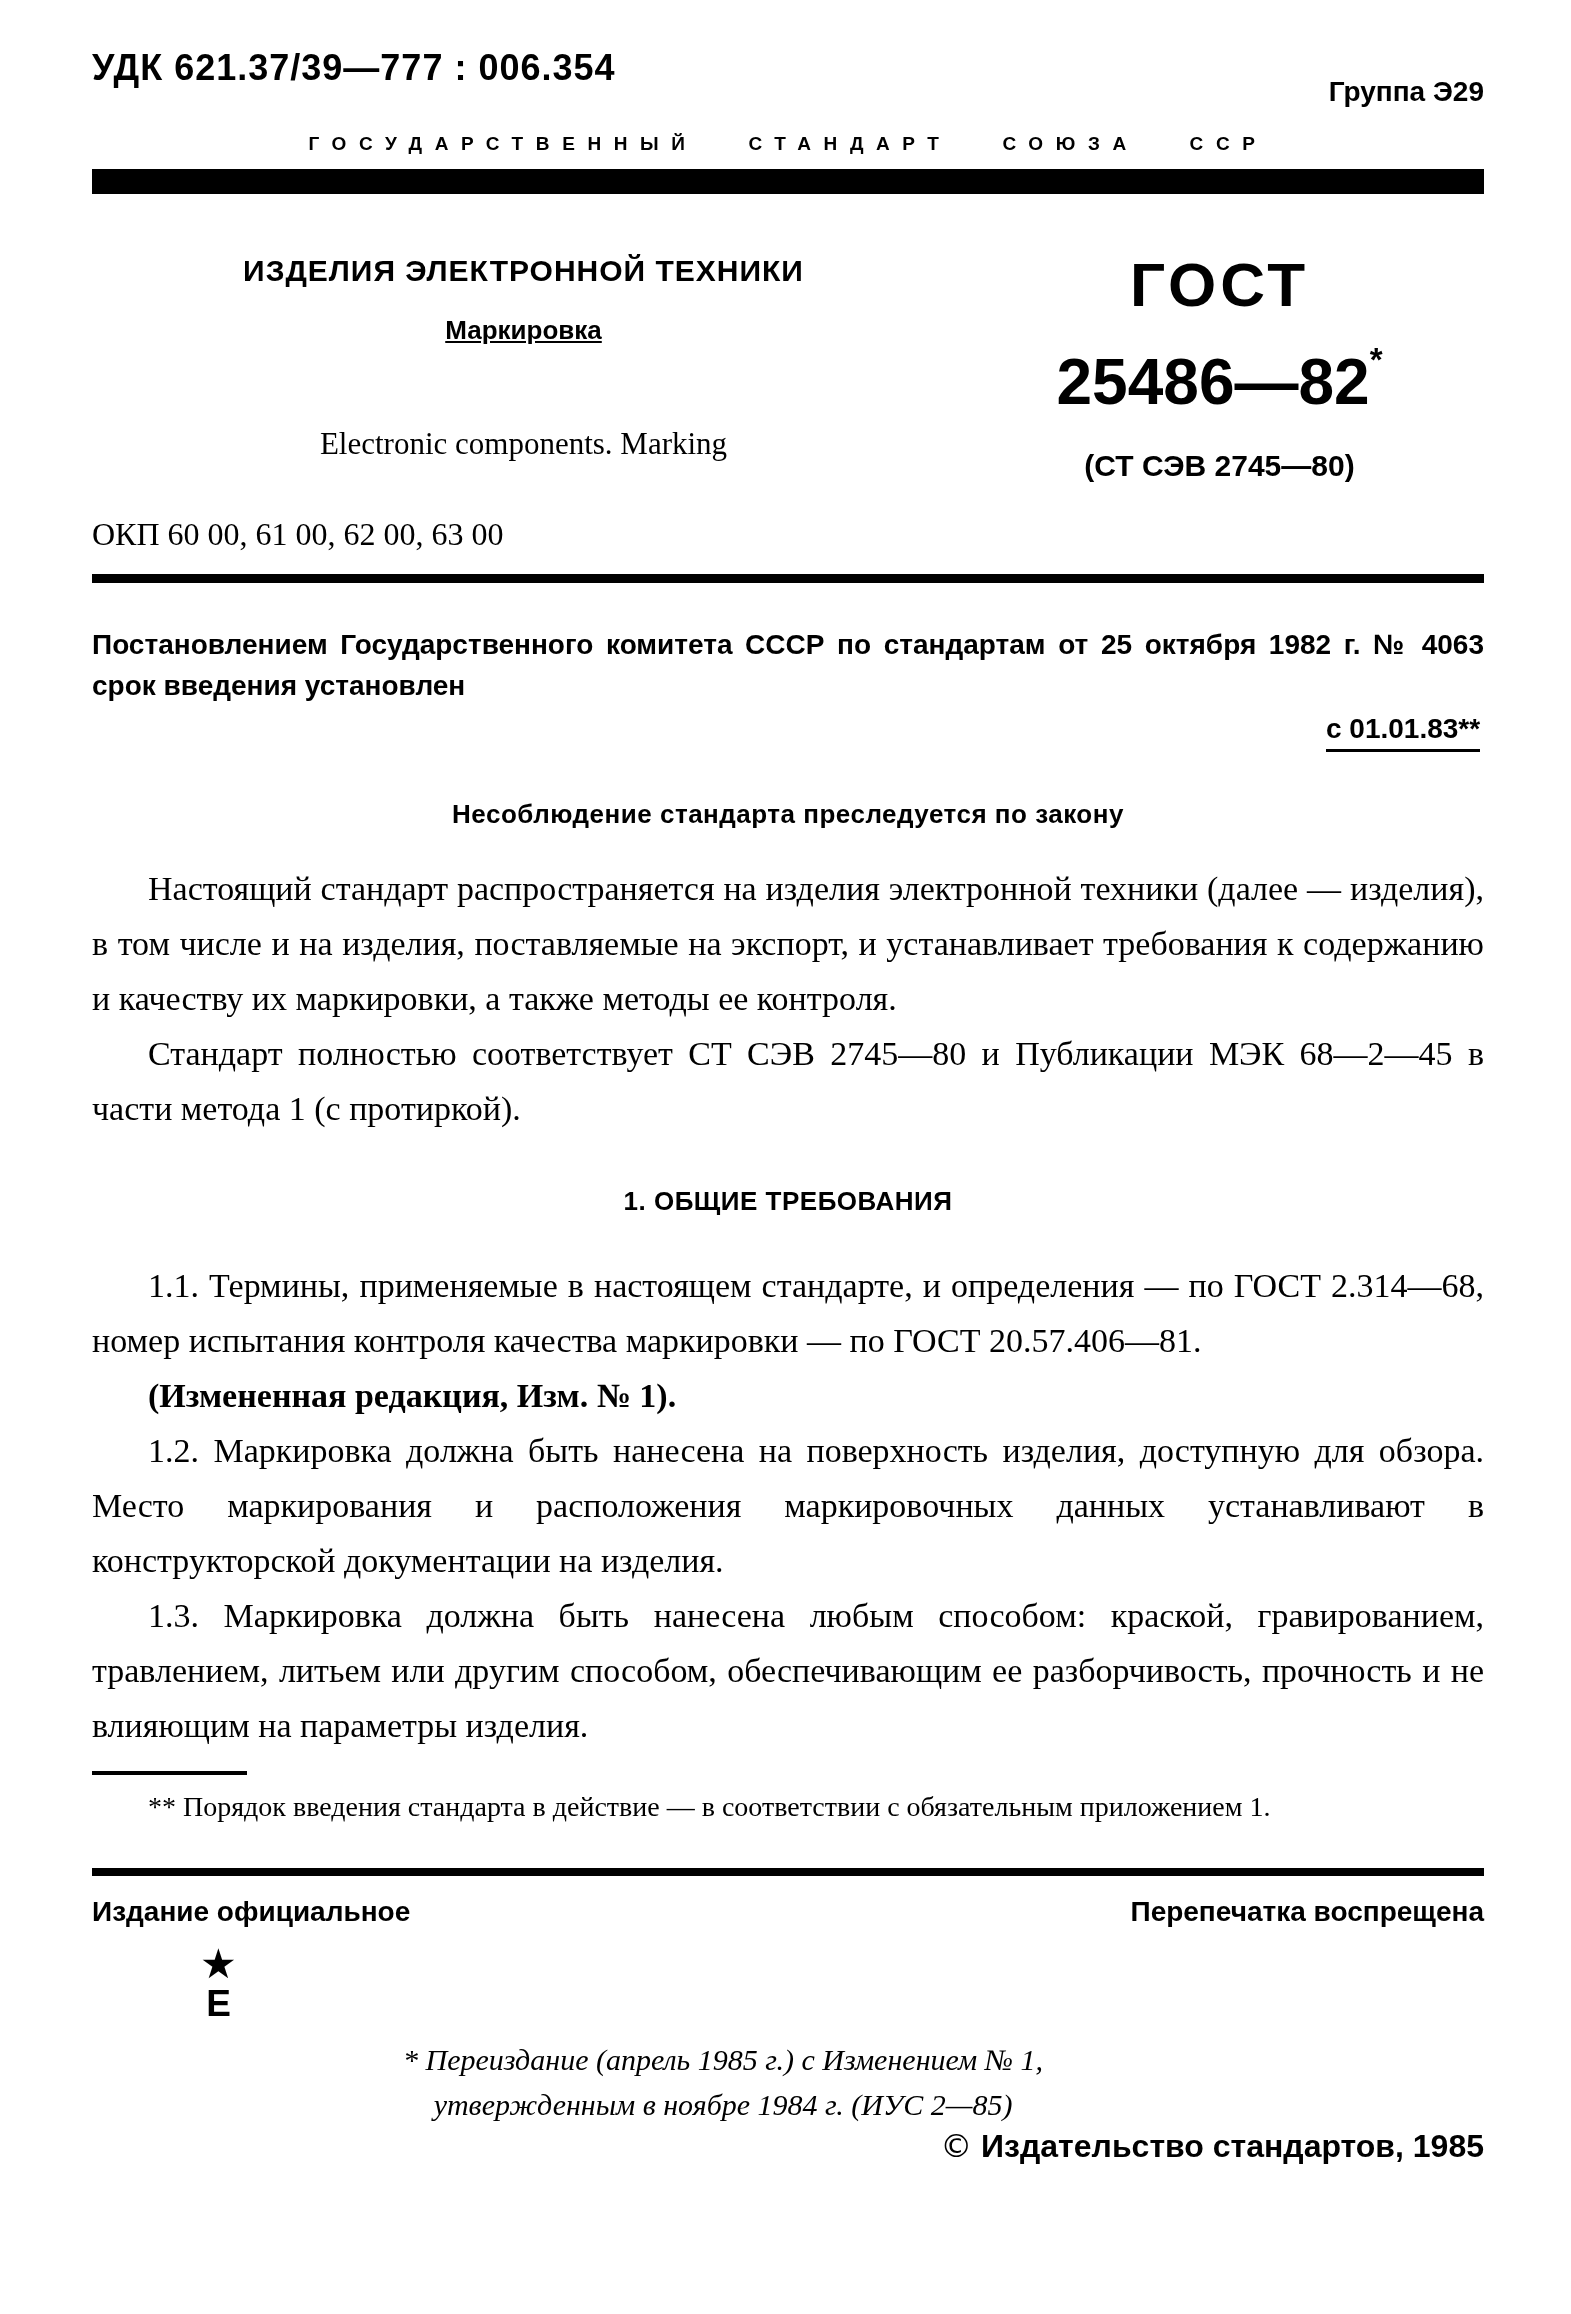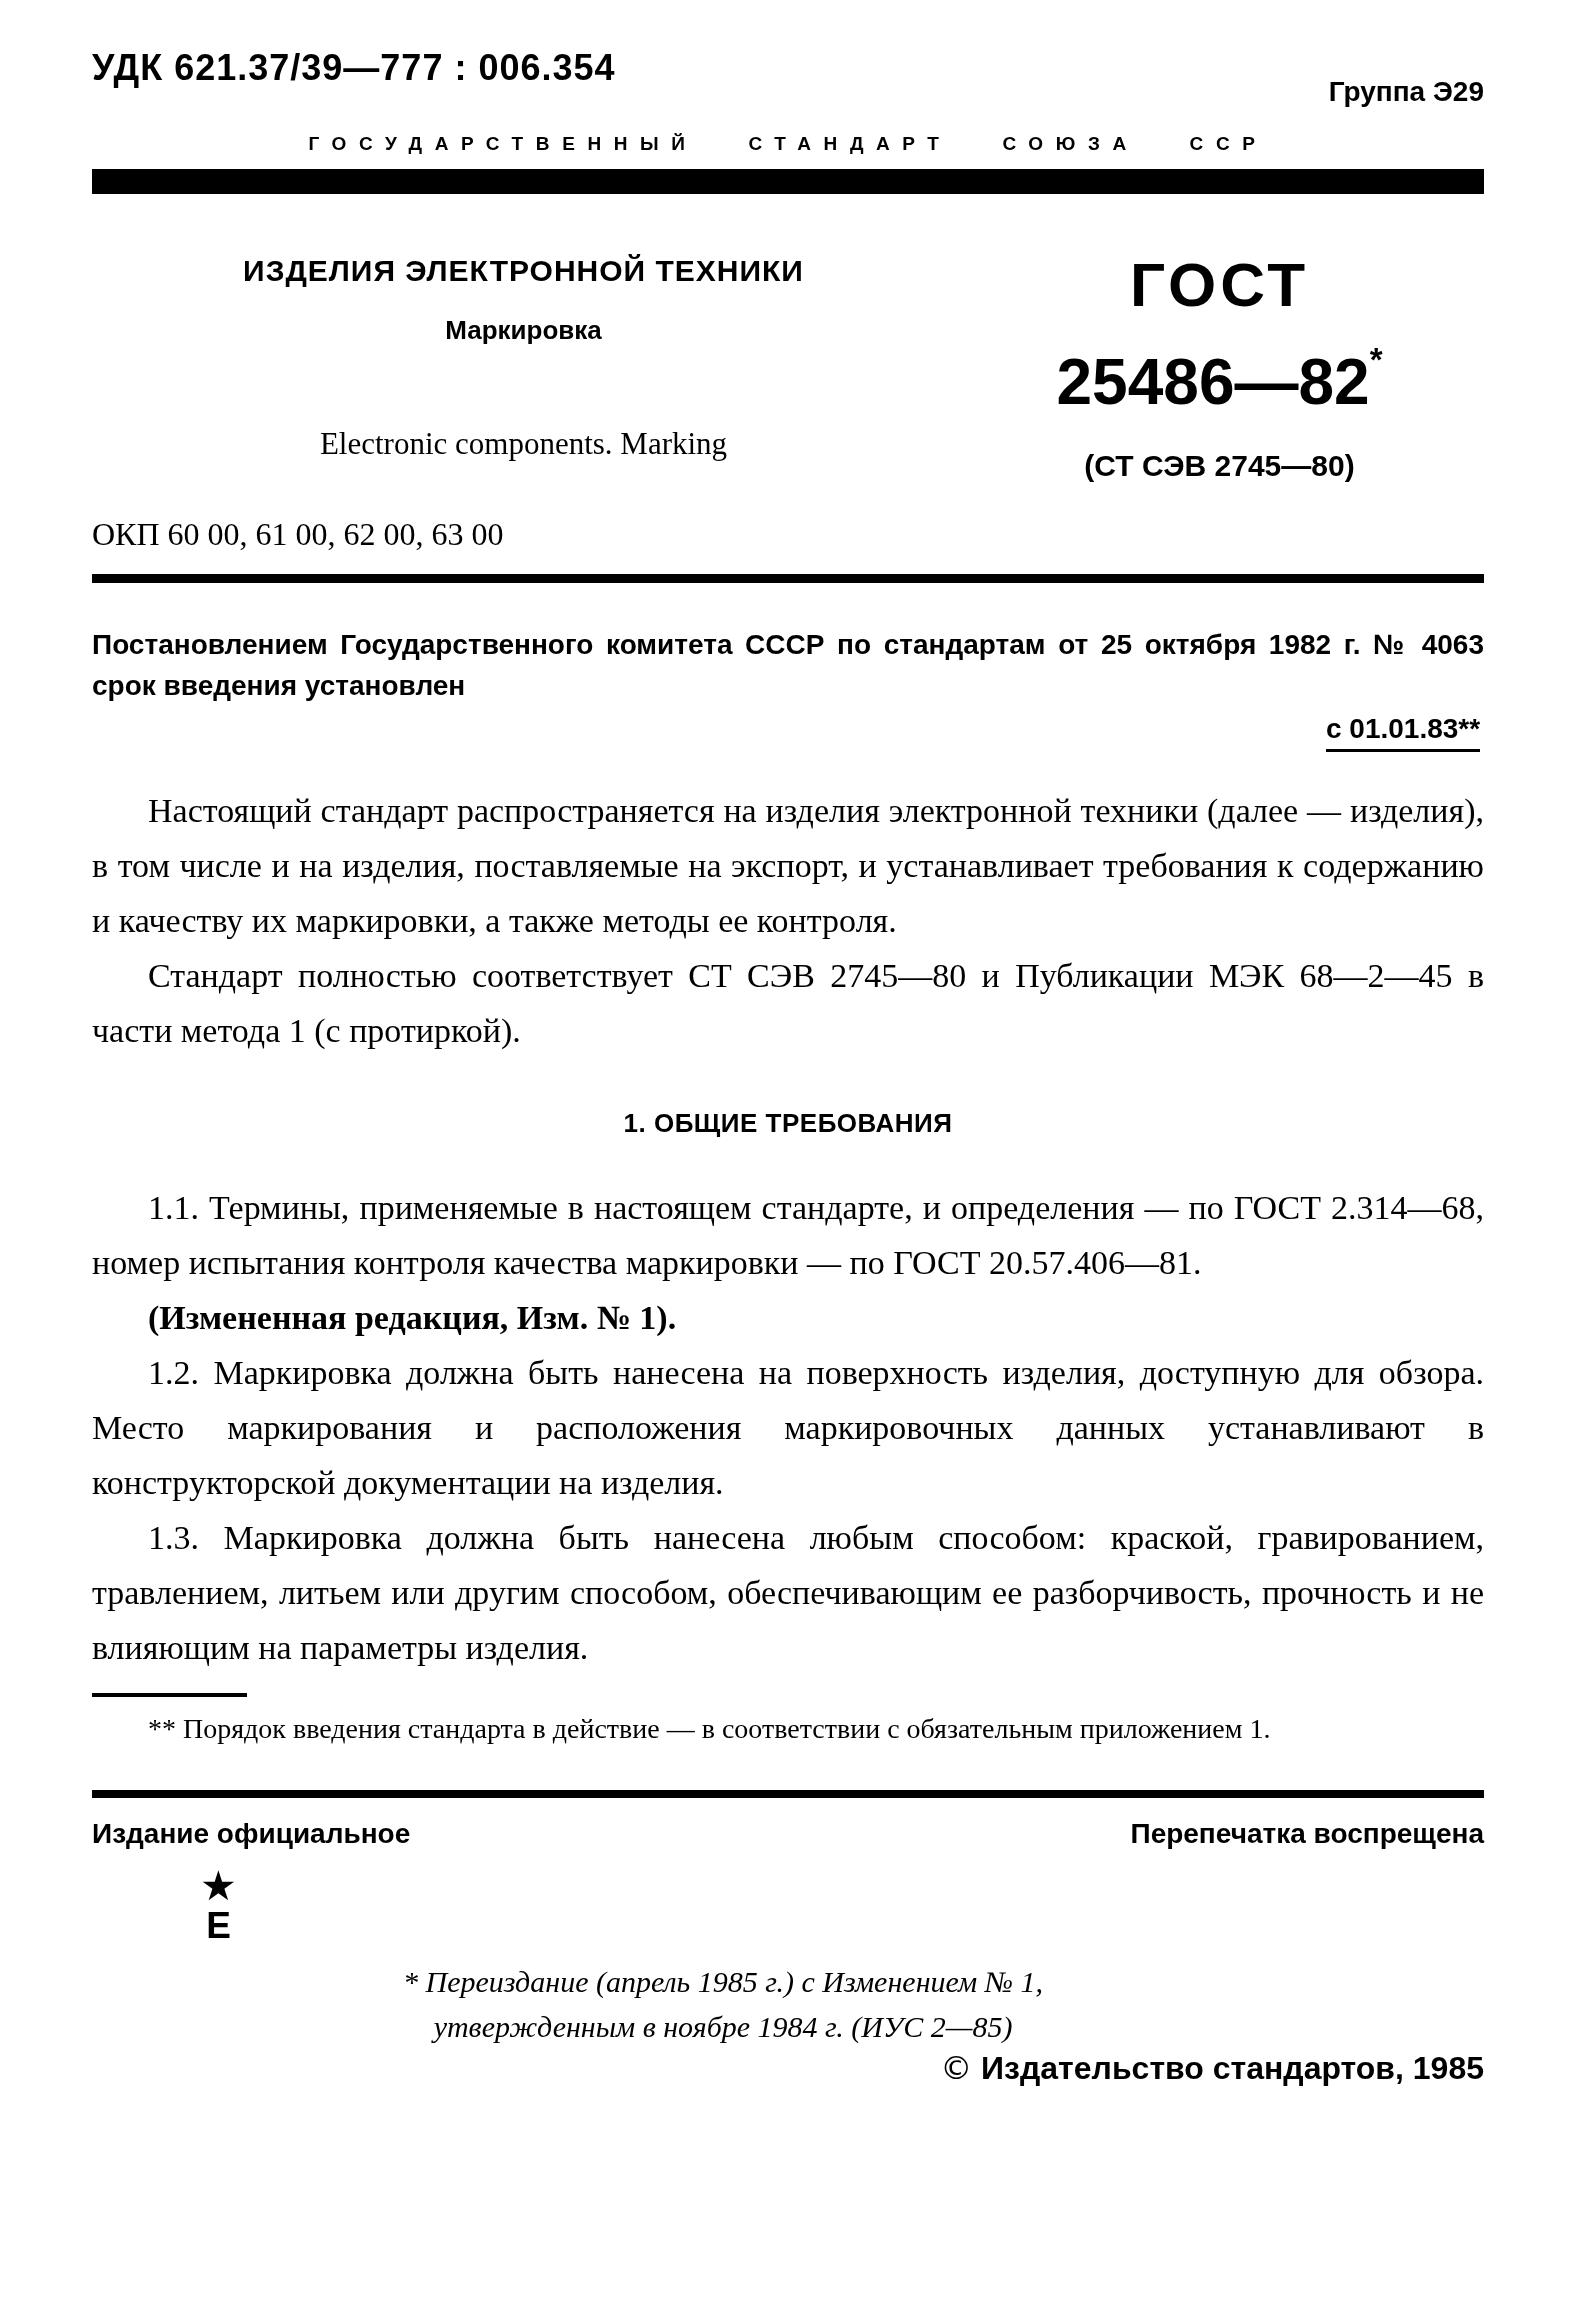--- a/index.html
+++ b/index.html
@@ -31,21 +31,21 @@
     word-spacing: 33px;
     white-space: nowrap;
     text-align: center;
   }
   .bar { margin-top: 13.6px; height: 25px; background: #000; }
 
   
   .title-section { display: flex; margin-top: 60px; }
   .title-left { width: 62%; text-align: center; padding: 0 29px; }
   .title-ru { font-weight: bold; font-size: 30px; letter-spacing: 1px; }
-  .subtitle-ru { font-weight: bold; font-size: 26px; margin-top: 27px; }
+  .subtitle-ru { font-weight: bold; font-size: 26px; margin-top: 27px; text-decoration: underline; }
   .title-en { font-size: 31px; margin-top: 80px; }
   .title-right { width: 38%; text-align: center; }
   .gost-label { font-weight: bold; font-size: 62px; letter-spacing: 3.9px; line-height: 1; }
   .gost-number { font-weight: bold; font-size: 64px; line-height: 1; margin-top: 27px; white-space: nowrap; }
   .gost-number sup { font-size: 33px; vertical-align: 33px; }
   .st-sev { font-weight: bold; font-size: 30px; margin-top: 35px; white-space: nowrap; }
 
   .okp { font-size: 32px; margin-top: 33px; }
 
   .rule-thick { margin-top: 21.3px; height: 8.7px; background: #000; }
@@ -104,20 +104,21 @@
   </div>
 
   <div class="okp">ОКП 60 00, 61 00, 62 00, 63 00</div>
 
   <div class="rule-thick"></div>
 
   <div class="decree sans">Постановлением Государственного комитета СССР по стандартам от 25 октября 1982 г. № 4063 срок введения установлен</div>
   <div class="date-line">
     <span class="date sans">с 01.01.83**</span>
   </div>
+  <div class="law sans">Несоблюдение стандарта преследуется по закону</div>
 
   <div class="body-text">
     <p>Настоящий стандарт распространяется на изделия электронной техники (далее — изделия), в том числе и на изделия, поставляемые на экспорт, и устанавливает требования к содержанию и качеству их маркировки, а также методы ее контроля.</p>
     <p>Стандарт полностью соответствует СТ СЭВ 2745—80 и Публикации МЭК 68—2—45 в части метода 1 (с протиркой).</p>
   </div>
 
   <div class="sec-heading sans">1. ОБЩИЕ ТРЕБОВАНИЯ</div>
 
   <div class="body-text" style="margin-top:0">
     <p>1.1. Термины, применяемые в настоящем стандарте, и определения — по ГОСТ 2.314—68, номер испытания контроля качества маркировки — по ГОСТ 20.57.406—81.</p>

